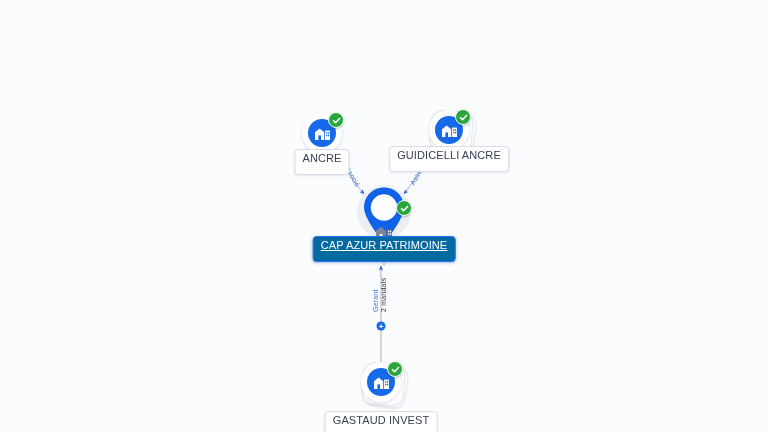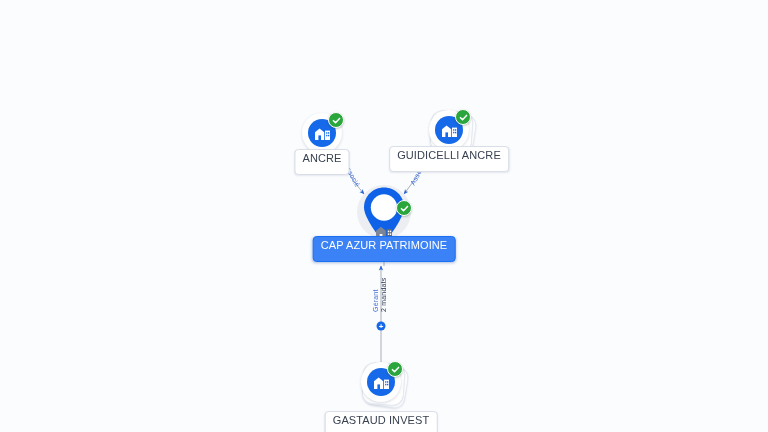--- a/index.html
+++ b/index.html
@@ -106,24 +106,25 @@
     border: 1px solid #d9dee8;
     border-radius: 4px;
     padding: 2px 7px 10px 7px;
     font-size: 11px;
     line-height: 12px;
     color: #384150;
     box-shadow: 0 1px 2px rgba(30,50,90,.10);
     letter-spacing: .1px;
   }
   .node-label.selected {
-    background: #3b82f6;
+    background: #0369a1;
     border-color: #1a6ff2;
     color: #ffffff;
     box-shadow: 0 1px 3px rgba(20,70,170,.35);
+    text-decoration: underline;
   }
 
   
   .root-halo {
     position: absolute;
     left: 50%;
     top: 50%;
     width: 54px;
     height: 54px;
     margin: -27px 0 0 -27px;

